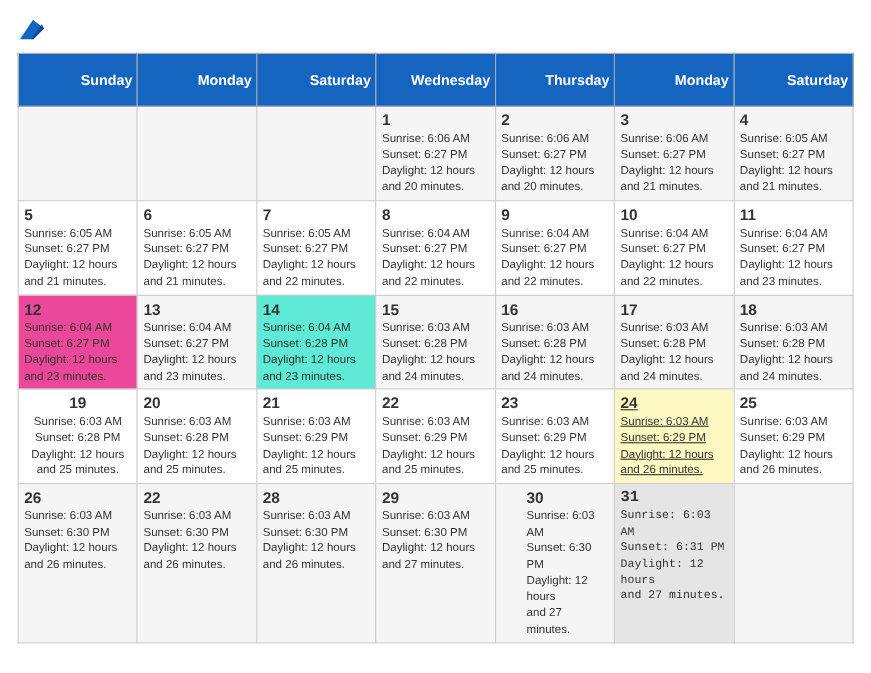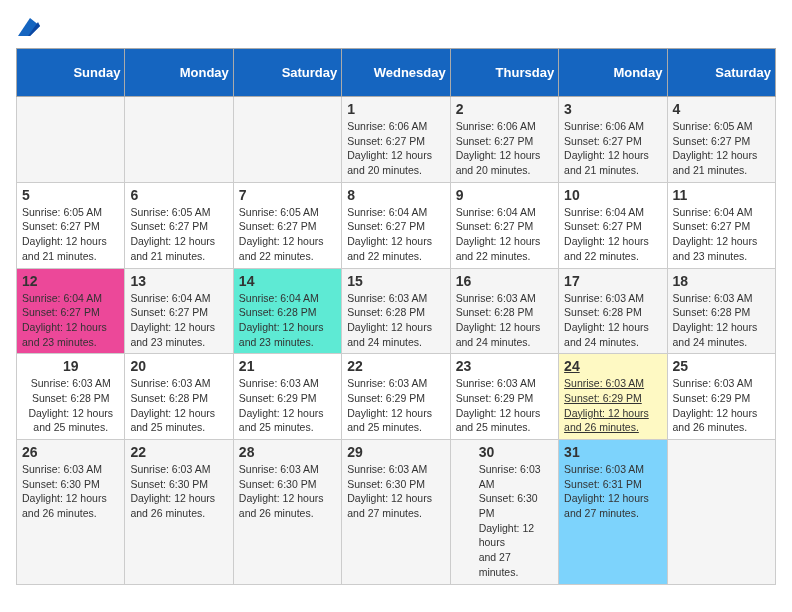--- a/index.html
+++ b/index.html
@@ -245,20 +245,20 @@
           <div class="day-info">Sunrise: 6:03 AM<br>Sunset: 6:30 PM<br>Daylight: 12 hours<br>and 26 minutes.</div>
         </td>
         <td style="background-color: rgb(245, 245, 245);">
           <span class="day-num">29</span>
           <div class="day-info">Sunrise: 6:03 AM<br>Sunset: 6:30 PM<br>Daylight: 12 hours<br>and 27 minutes.</div>
         </td>
         <td style="background-color: rgb(245, 245, 245); padding-left: 28px;">
           <span class="day-num">30</span>
           <div class="day-info">Sunrise: 6:03 AM<br>Sunset: 6:30 PM<br>Daylight: 12 hours<br>and 27 minutes.</div>
         </td>
-        <td style="background-color: #7dd3fc;">
+        <td style="background-color: #e5e5e5; font-family: Liberation Mono, monospace;">
           <span class="day-num">31</span>
           <div class="day-info">Sunrise: 6:03 AM<br>Sunset: 6:31 PM<br>Daylight: 12 hours<br>and 27 minutes.</div>
         </td>
         <td class="empty" style="background-color: rgb(245, 245, 245);"></td>
       </tr>
     </tbody>
 </table>
 
 </body></html>

